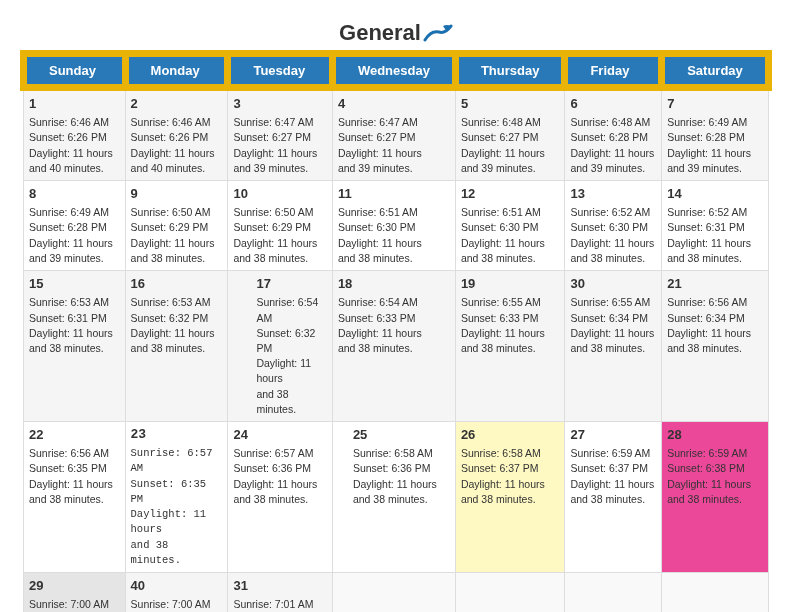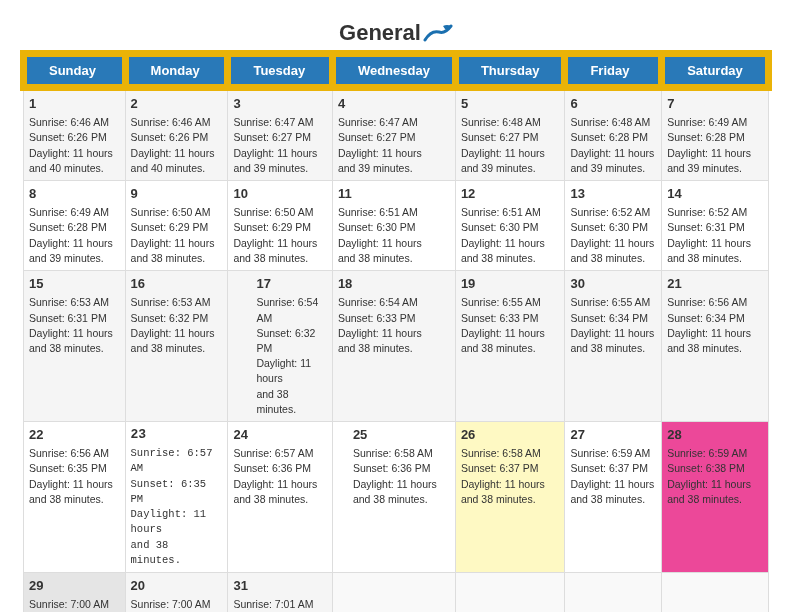--- a/index.html
+++ b/index.html
@@ -230,21 +230,21 @@
           <span class="day-num">28</span>
           <div class="day-info">Sunrise: 6:59 AM<br>Sunset: 6:38 PM<br>Daylight: 11 hours<br>and 38 minutes.</div>
         </td>
       </tr>
       <tr>
         <td style="background-color: #e5e5e5;">
           <span class="day-num">29</span>
           <div class="day-info">Sunrise: 7:00 AM<br>Sunset: 6:38 PM<br>Daylight: 11 hours<br>and 38 minutes.</div>
         </td>
         <td style="background-color: rgb(245, 245, 245);">
-          <span class="day-num">20</span>
+          <span class="day-num">40</span>
           <div class="day-info">Sunrise: 7:00 AM<br>Sunset: 6:39 PM<br>Daylight: 11 hours<br>and 38 minutes.</div>
         </td>
         <td style="background-color: rgb(245, 245, 245);">
           <span class="day-num">31</span>
           <div class="day-info">Sunrise: 7:01 AM<br>Sunset: 6:39 PM<br>Daylight: 11 hours<br>and 38 minutes.</div>
         </td>
         <td class="empty-cell"></td>
         <td class="empty-cell"></td>
         <td class="empty-cell"></td>
         <td class="empty-cell"></td>

